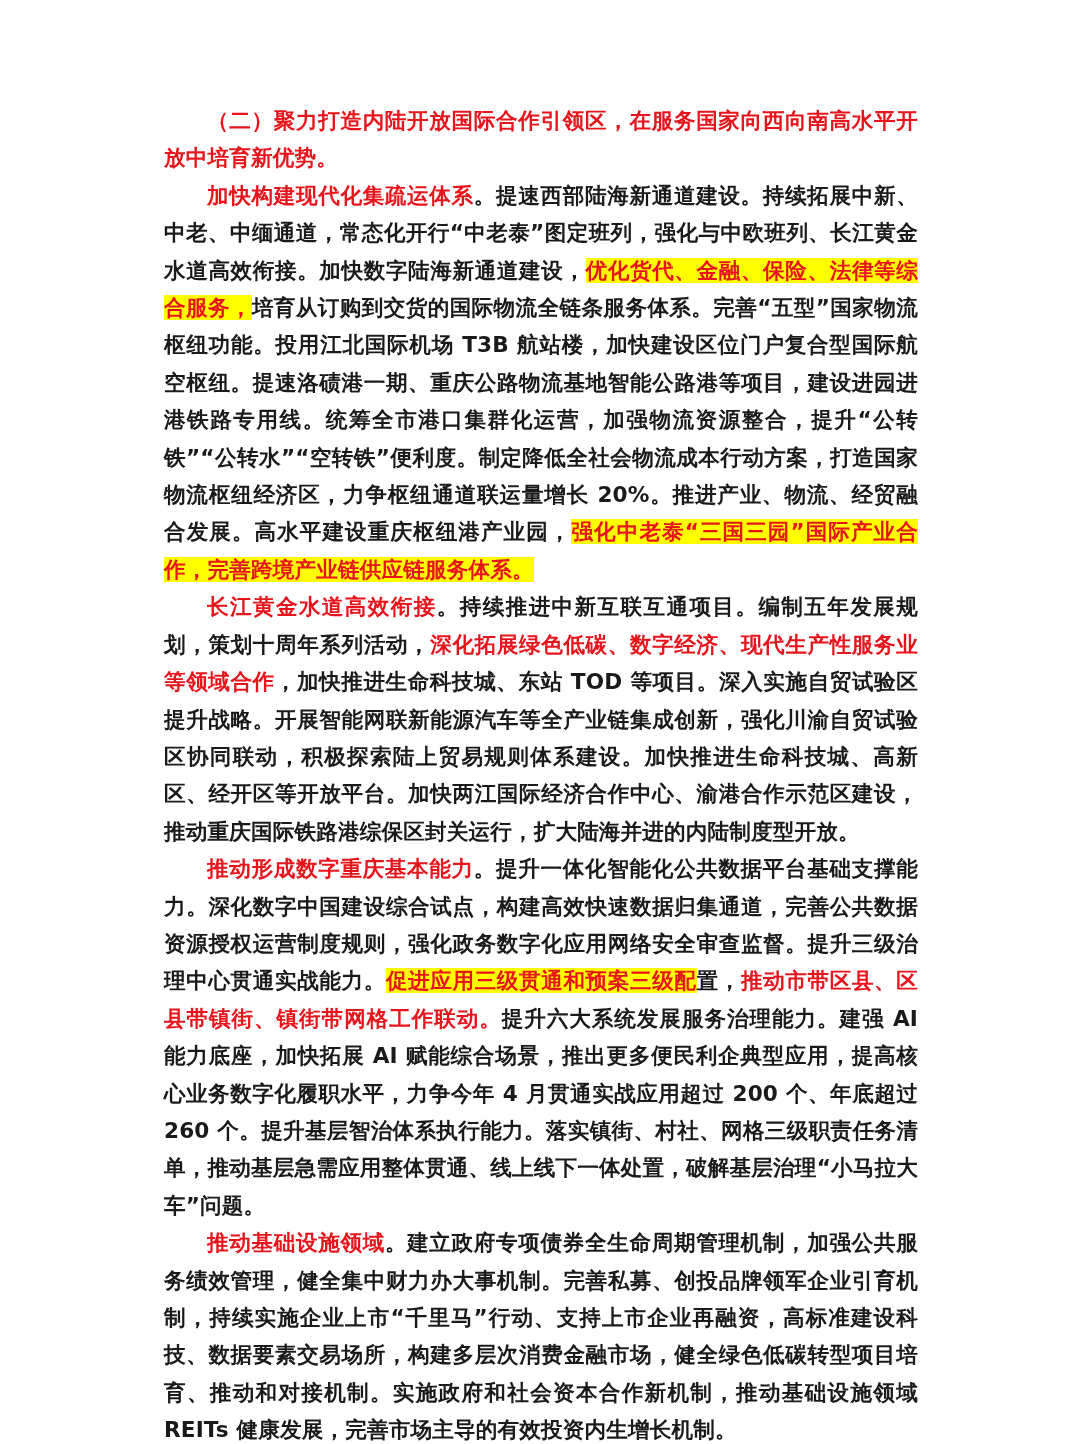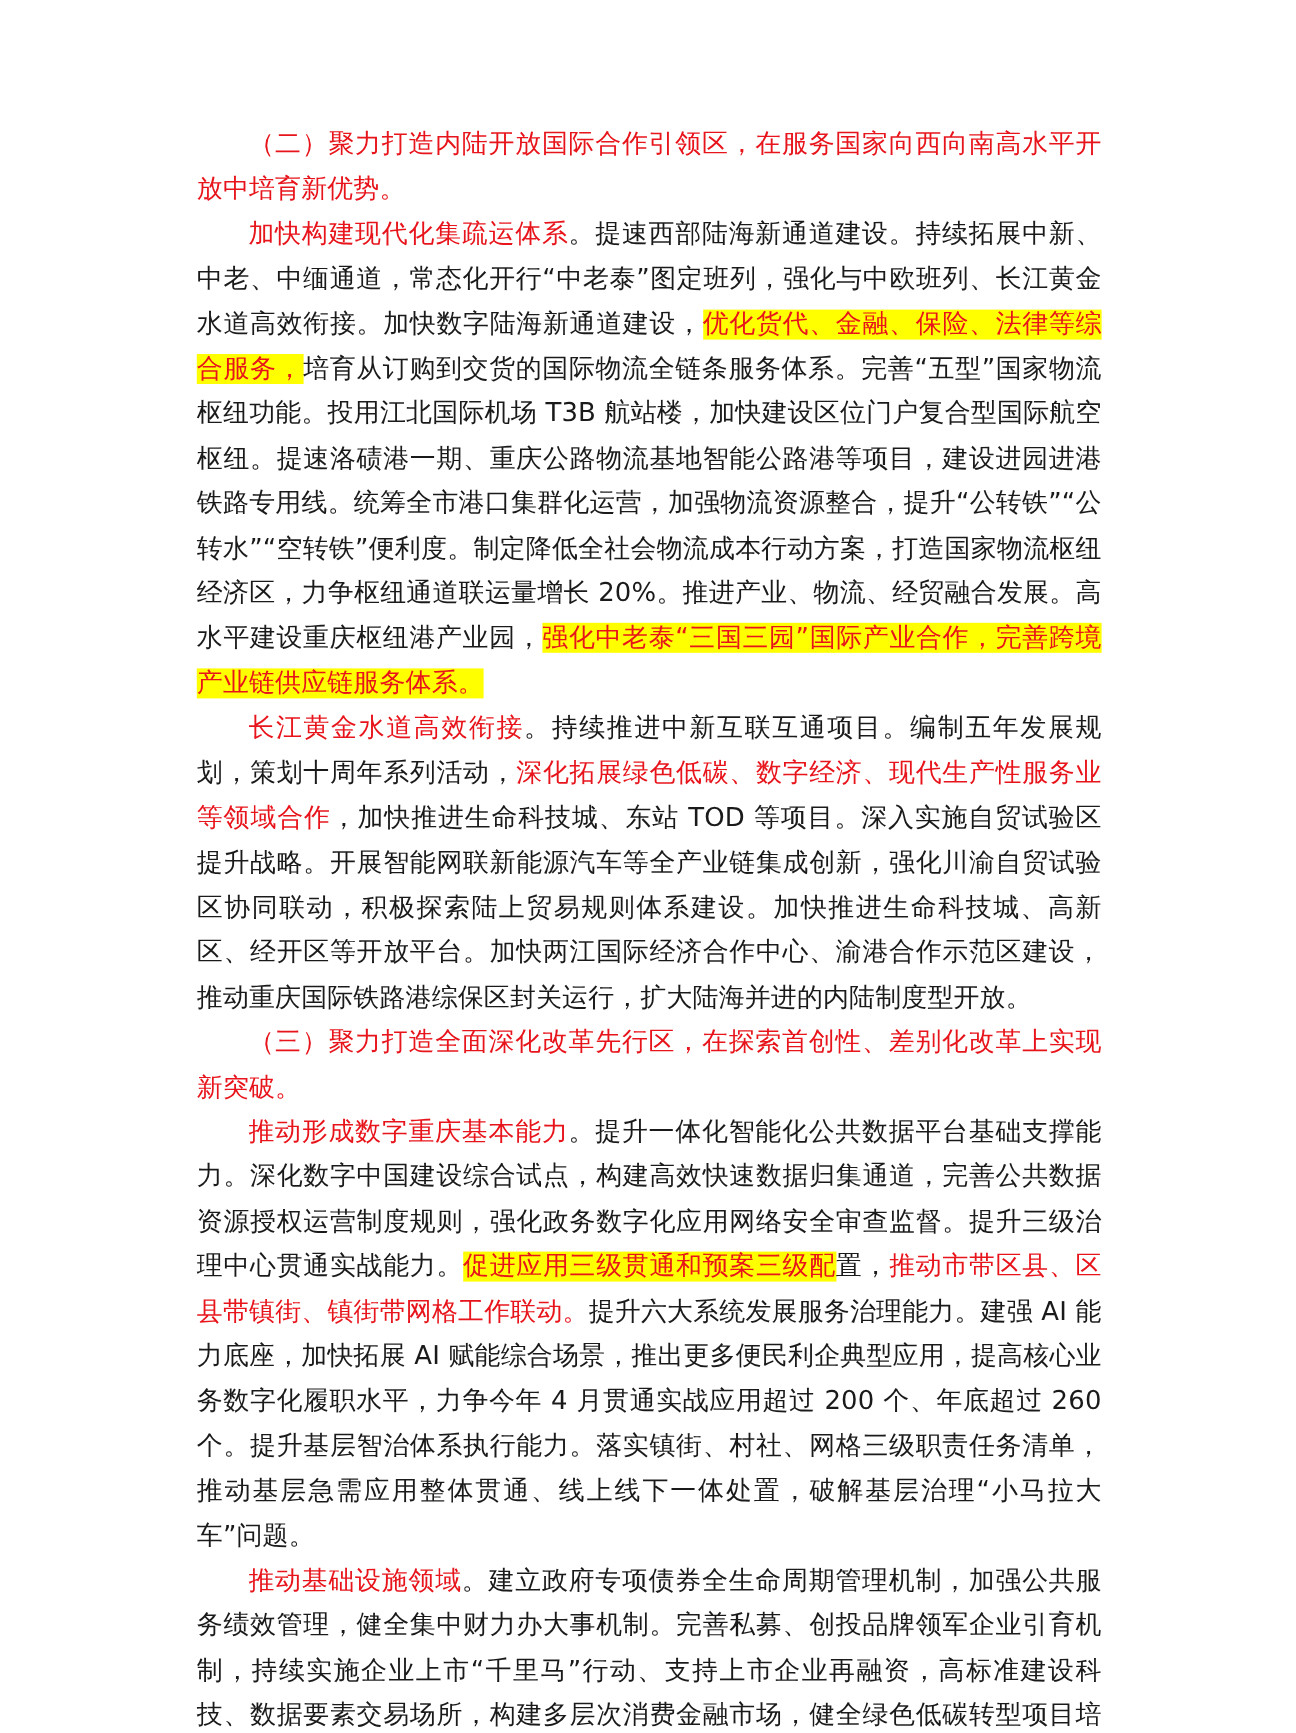--- a/index.html
+++ b/index.html
@@ -8,36 +8,35 @@
       position: absolute;
       left: 164px;
       top: 102px;
       width: 754px;
       font-family: "DejaVu Sans", "Liberation Sans", sans-serif;
       font-size: 21.6px;
       line-height: 37.4px;
       color: #1a1a1a;
       letter-spacing: 0.15px;
     }
-    .para { margin: 0; text-indent: 43px; text-align: justify; }
+    .para { margin: 0; text-indent: 43px; text-align: justify; font-weight: bold; }
     .para.heading { text-indent: 43px; }
     .red { color: #e8141b; }
     .hl { background: #ffff00; color: #e8141b; }
   </style>
 </head>
 <body>
 
 <div class="page">
 
   <p class="para heading"><span class="red">（二）聚力打造内陆开放国际合作引领区，在服务国家向西向南高水平开放中培育新优势。</span></p>
 
   <p class="para"><span class="red">加快构建现代化集疏运体系</span><span>。提速西部陆海新通道建设。持续拓展中新、中老、中缅通道，常态化开行“中老泰”图定班列，强化与中欧班列、长江黄金水道高效衔接。加快数字陆海新通道建设，</span><span class="hl">优化货代、金融、保险、法律等综合服务，</span><span>培育从订购到交货的国际物流全链条服务体系。完善“五型”国家物流枢纽功能。投用江北国际机场 T3B 航站楼，加快建设区位门户复合型国际航空枢纽。提速洛碛港一期、重庆公路物流基地智能公路港等项目，建设进园进港铁路专用线。统筹全市港口集群化运营，加强物流资源整合，提升“公转铁”“公转水”“空转铁”便利度。制定降低全社会物流成本行动方案，打造国家物流枢纽经济区，力争枢纽通道联运量增长 20%。推进产业、物流、经贸融合发展。高水平建设重庆枢纽港产业园，</span><span class="hl">强化中老泰“三国三园”国际产业合作，完善跨境产业链供应链服务体系。</span></p>
 
   <p class="para"><span class="red">长江黄金水道高效衔接</span><span>。持续推进中新互联互通项目。编制五年发展规划，策划十周年系列活动，</span><span class="red">深化拓展绿色低碳、数字经济、现代生产性服务业等领域合作</span><span>，加快推进生命科技城、东站 TOD 等项目。深入实施自贸试验区提升战略。开展智能网联新能源汽车等全产业链集成创新，强化川渝自贸试验区协同联动，积极探索陆上贸易规则体系建设。加快推进生命科技城、高新区、经开区等开放平台。加快两江国际经济合作中心、渝港合作示范区建设，推动重庆国际铁路港综保区封关运行，扩大陆海并进的内陆制度型开放。</span></p>
 
 
-  <p class="para heading"><span class="red">（三）聚力打造全面深化改革先行区，在探索首创性、差别化改革上实现新突破。</span></p>
 
   <p class="para"><span class="red">推动形成数字重庆基本能力</span><span>。提升一体化智能化公共数据平台基础支撑能力。深化数字中国建设综合试点，构建高效快速数据归集通道，完善公共数据资源授权运营制度规则，强化政务数字化应用网络安全审查监督。提升三级治理中心贯通实战能力。</span><span class="hl">促进应用三级贯通和预案三级配</span><span>置，</span><span class="red">推动市带区县、区县带镇街、镇街带网格工作联动。</span><span>提升六大系统发展服务治理能力。建强 AI 能力底座，加快拓展 AI 赋能综合场景，推出更多便民利企典型应用，提高核心业务数字化履职水平，力争今年 4 月贯通实战应用超过 200 个、年底超过 260 个。提升基层智治体系执行能力。落实镇街、村社、网格三级职责任务清单，推动基层急需应用整体贯通、线上线下一体处置，破解基层治理“小马拉大车”问题。</span></p>
 
   <p class="para"><span class="red">推动基础设施领域</span><span>。建立政府专项债券全生命周期管理机制，加强公共服务绩效管理，健全集中财力办大事机制。完善私募、创投品牌领军企业引育机制，持续实施企业上市“千里马”行动、支持上市企业再融资，高标准建设科技、数据要素交易场所，构建多层次消费金融市场，健全绿色低碳转型项目培育、推动和对接机制。实施政府和社会资本合作新机制，推动基础设施领域 REITs 健康发展，完善市场主导的有效投资内生增长机制。</span></p>
 
 </div>
 
 </body></html>

